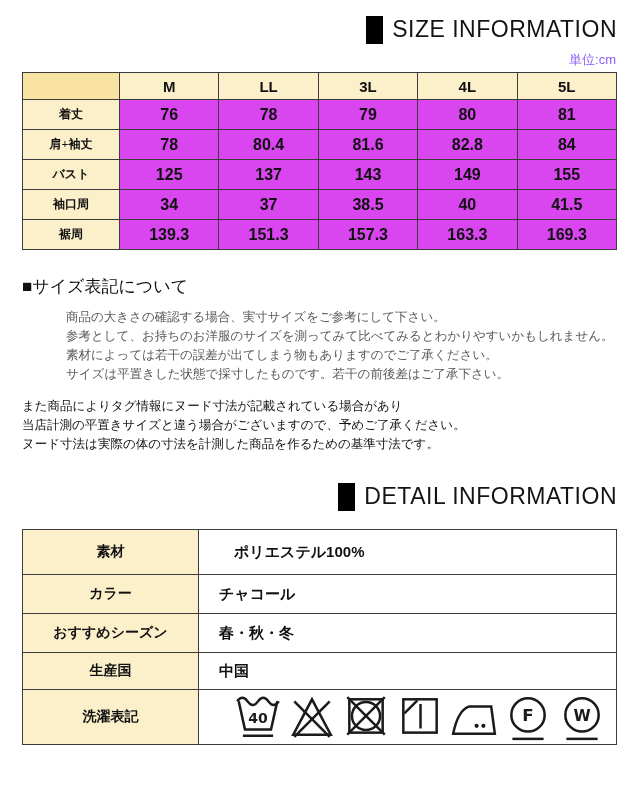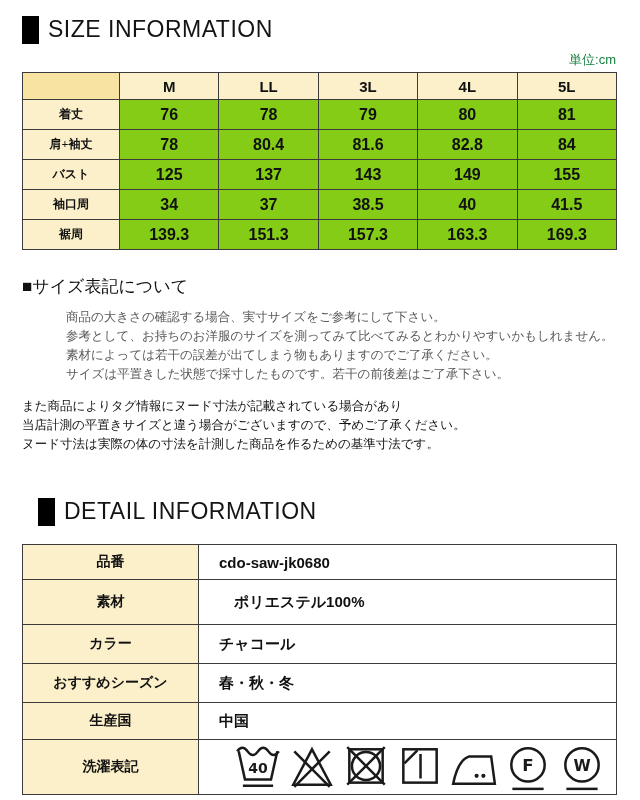--- a/index.html
+++ b/index.html
@@ -4,45 +4,45 @@
 <style>
   html,body{margin:0;padding:0;background:#ffffff;}
   body{
     width:640px;height:800px;overflow:hidden;
     font-family:"Liberation Sans","DejaVu Sans",sans-serif;
     color:#111;
   }
   .page{padding:16px 23px 0 22px;box-sizing:border-box;}
 
   
-  .sec-header{display:flex;align-items:center;gap:9px;margin:0;}
+  .sec-header{display:flex;align-items:center;gap:9px;margin:0;justify-content:flex-end;}
   .bullet{width:17px;height:28px;background:#000;flex:0 0 auto;}
   .sec-title{font-size:23px;font-weight:400;letter-spacing:0.5px;color:#141414;margin:0;line-height:1.1;}
 
-  .unit-label{text-align:right;font-size:13px;color:#15803d;margin:7px 1px 3px 0;}
+  .unit-label{text-align:right;font-size:13px;color:#8b5cf6;margin:7px 1px 3px 0;}
 
   
   table{border-collapse:collapse;width:595px;table-layout:fixed;}
   .size-table th,.size-table td{
     border:1px solid #3b3b3b;text-align:center;vertical-align:middle;
     font-weight:bold;color:#111;padding:0;
   }
   .size-table col.label-col{width:97px;}
   .size-table thead th{height:26px;font-size:15px;background:#fcf0ca;}
   .size-table thead th.corner{background:#f8e3a2;}
   .size-table tbody th{background:#fcf0ca;font-size:12px;height:29px;font-family:Liberation Serif, serif;}
-  .size-table tbody td{font-size:16px;background:#84cc16;}
+  .size-table tbody td{font-size:16px;background:#d946ef;}
 
   
   .notes-heading{font-size:17px;font-weight:normal;color:#111;margin:25px 0 10px 0;}
   .notes-gray div{font-size:12.5px;color:#595959;line-height:19px;margin-left:44px;}
   .notes-bold{margin-top:13px;}
   .notes-bold div{font-size:12.5px;color:#111;font-weight:normal;line-height:19px;}
 
-  .detail-header{margin-top:44px;padding-left:16px;}
+  .detail-header{margin-top:29px;padding-left:16px;}
 
   
   .detail-table{margin-top:18px;}
   .detail-table td{border:1px solid #3b3b3b;vertical-align:middle;padding:0;}
   .detail-table td.label{
     background:#fcf0ca;width:175px;text-align:center;
     font-weight:bold;font-size:14px;color:#111;
   }
   .detail-table td.value{
     background:#fff;text-align:left;padding-left:20px;
@@ -148,24 +148,20 @@
     <div>ヌード寸法は実際の体の寸法を計測した商品を作るための基準寸法です。</div>
   </div>
 
   <header class="sec-header detail-header">
     <span class="bullet"></span>
     <h1 class="sec-title">DETAIL INFORMATION</h1>
   </header>
 
   <table class="detail-table">
     <tbody>
-      <tr class="r1">
-        <td class="label">品番</td>
-        <td class="value">cdo-saw-jk0680</td>
-      </tr>
       <tr class="r2">
         <td class="label">素材</td>
         <td class="value">　ポリエステル100%</td>
       </tr>
       <tr class="r3">
         <td class="label">カラー</td>
         <td class="value">チャコール</td>
       </tr>
       <tr class="r4">
         <td class="label">おすすめシーズン</td>

